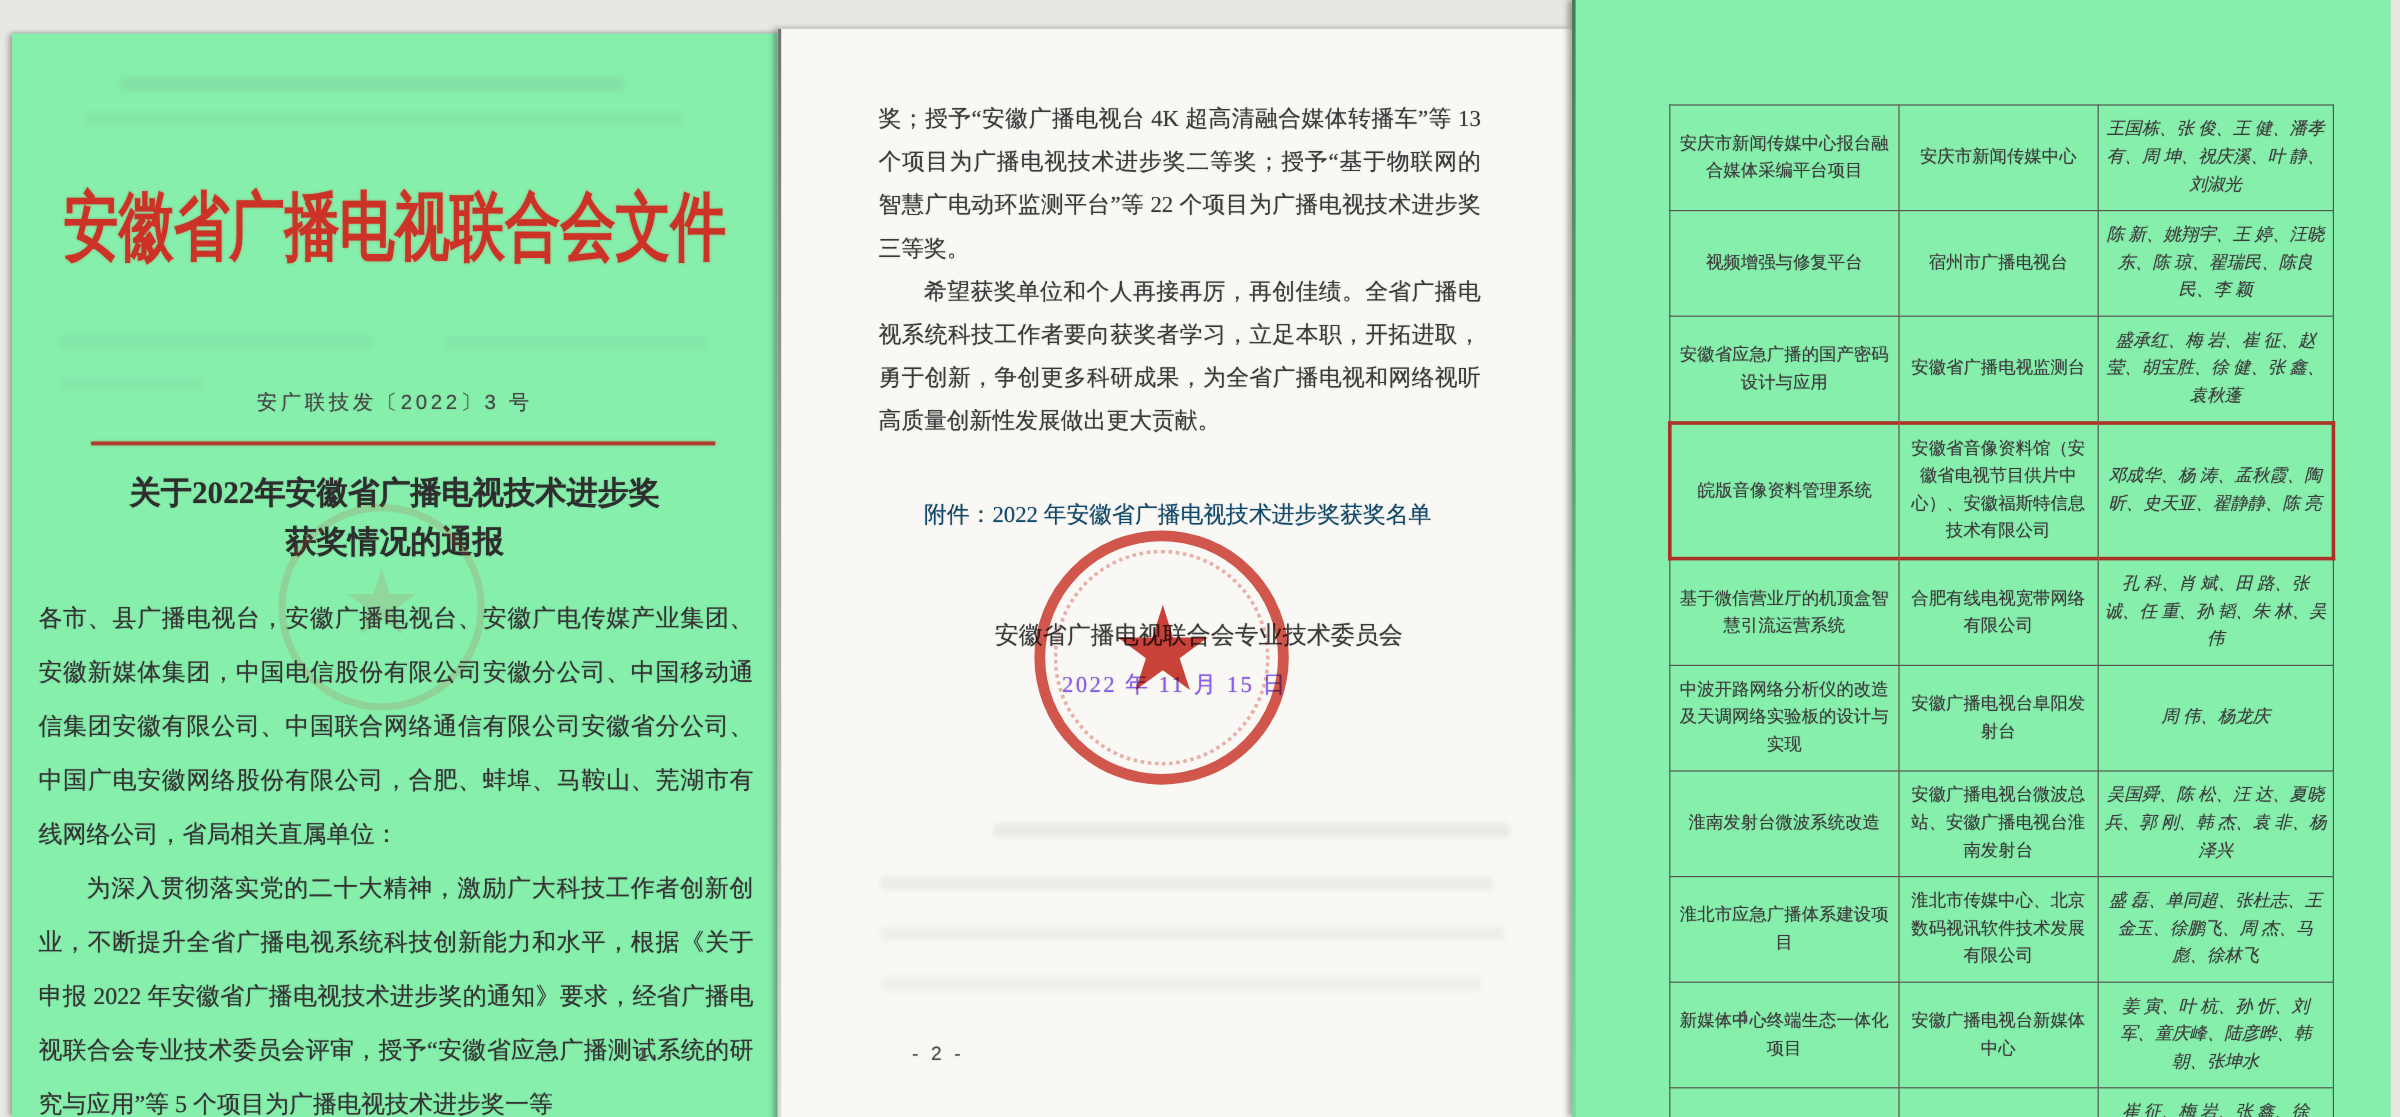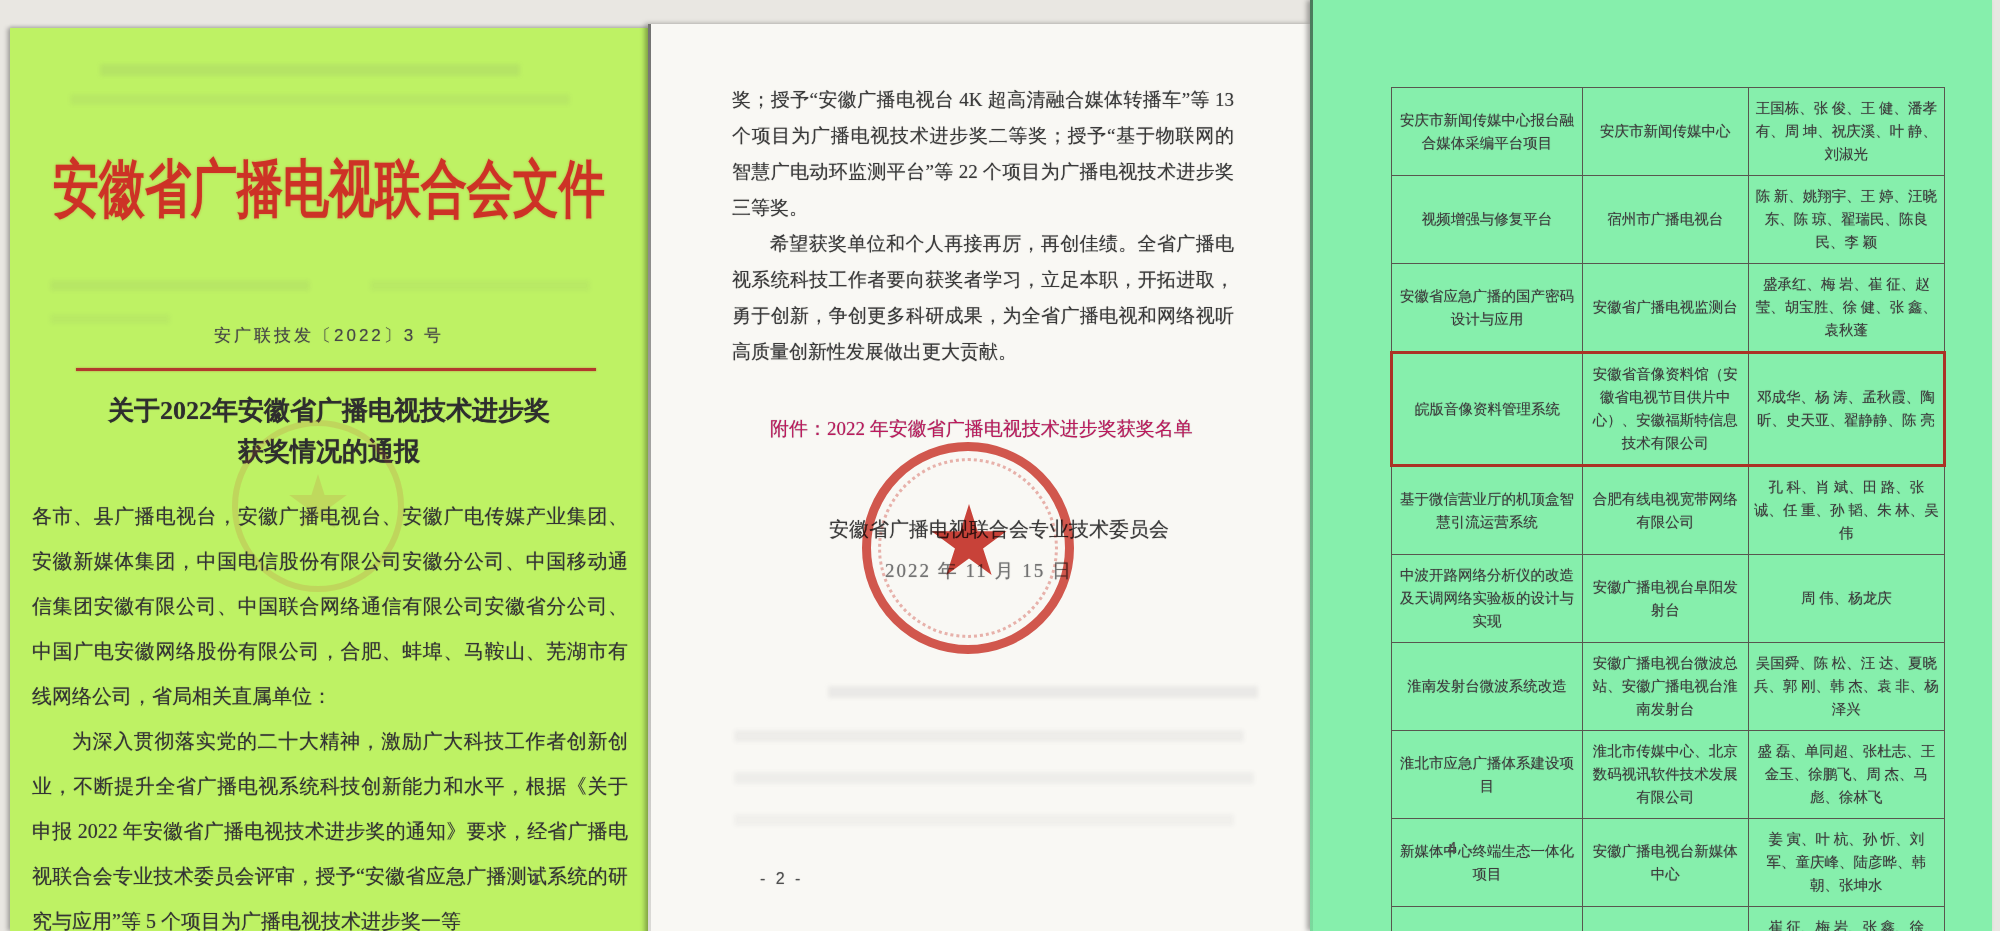--- a/index.html
+++ b/index.html
@@ -2,21 +2,21 @@
 <html><head>
 <meta charset="utf-8">
 <style>
   html,body{margin:0;padding:0;}
   body{
     width:2000px;height:931px;position:relative;overflow:hidden;
     background:#e9e7e2;
     font-family:"Liberation Sans", sans-serif;
   }
   .page{position:absolute;overflow:hidden;}
-  #page1{left:10px;top:28px;width:638px;height:903px;background:#bef264;
+  #page1{left:10px;top:28px;width:638px;height:903px;background:#86efac;
     box-shadow:-3px 0 4px rgba(0,0,0,.25), 0 -2px 3px rgba(0,0,0,.12);}
   #page2{left:648px;top:24px;width:662px;height:925px;background:#f9f8f4;
     box-shadow:-3px 0 5px rgba(0,0,0,.35);}
   #page2::before{content:"";position:absolute;left:0;top:0;bottom:0;width:3px;
     background:linear-gradient(180deg,rgba(25,25,25,.6),rgba(25,25,25,.12));}
   #page3{left:1310px;top:0;width:682px;height:931px;background:#86efac;
     box-shadow:-3px 0 5px rgba(0,0,0,.35);}
   #page3::before{content:"";position:absolute;left:0;top:0;bottom:0;width:3px;
     background:linear-gradient(180deg,rgba(25,25,25,.55),rgba(25,25,25,.1));}
 
@@ -55,48 +55,48 @@
 
   
   .body2{position:absolute;top:58px;left:84px;right:76px;
     font-family:"Liberation Serif", serif;
     font-size:19px;line-height:36px;color:#3a3a3a;text-align:justify;
     text-shadow:0 0 1px rgba(55,55,55,.5);}
   .body2 p{margin:0;}
   .body2 p.ind{text-indent:2em;}
   .attach{position:absolute;top:392px;left:84px;right:60px;
     font-family:"Liberation Serif", serif;
-    font-size:19px;color:#be185d;text-indent:2em;
+    font-size:19px;color:#0c4a6e;text-indent:2em;
     text-shadow:0 0 1px rgba(55,55,55,.5);}
   .sig{position:absolute;top:492px;left:40px;right:0;text-align:center;
     font-family:Liberation Mono, monospace;
     font-size:20px;color:#3a3a3a;text-shadow:0 0 1px rgba(55,55,55,.5);}
   .sigdate{position:absolute;top:534px;left:40px;right:40px;text-align:center;
     font-family:"Liberation Serif", serif;
-    font-size:19px;color:#737373;letter-spacing:2px;
+    font-size:19px;color:#8b5cf6;letter-spacing:2px;
     text-shadow:0 0 1px rgba(60,60,60,.5);}
   .seal{position:absolute;left:214px;top:418px;width:212px;height:212px;
     mix-blend-mode:multiply;filter:blur(.4px);}
   .seal .ring{position:absolute;inset:0;border:9px solid rgba(204,48,36,.8);border-radius:50%;}
   .seal .ring2{position:absolute;inset:16px;border:3px dotted rgba(204,48,36,.35);border-radius:50%;}
   .seal .star{position:absolute;left:68px;top:62px;width:78px;height:78px;
     background:rgba(198,42,32,.88);
     clip-path:polygon(50% 0%,61% 35%,98% 35%,68% 57%,79% 91%,50% 70%,21% 91%,32% 57%,2% 35%,39% 35%);}
   #p2num{left:112px;top:846px;}
 
   
   .tablewrap{position:absolute;left:80px;top:87px;width:556px;}
   table.awards{border-collapse:collapse;width:100%;
     font-family:"Liberation Serif", serif;}
   table.awards td{border:1.6px solid #58564f;font-size:14.5px;line-height:23px;
     color:#3c3c3c;padding:9px 5px;text-align:center;vertical-align:middle;
     text-shadow:0 0 1px rgba(60,60,60,.45);}
   td.c-project{width:34.5%;}
   td.c-org{width:30%;}
-  td.c-people{width:35.5%;text-align:left;padding-left:13px;padding-right:8px;}
+  td.c-people{width:35.5%;text-align:left;padding-left:13px;padding-right:8px;font-style:italic;}
   tr.hl td{border-top:3px solid #ab3226;border-bottom:3px solid #ab3226;margin-top:37px;}
   tr.hl td:first-child{border-left:3px solid #ab3226;}
   tr.hl td:last-child{border-right:3px solid #ab3226;}
   #p3num{left:122px;top:840px;}
 </style>
 </head>
 <body>
 
 <div class="page" id="page1">
   <div class="g" style="left:90px;top:36px;width:420px;height:12px;"></div>

